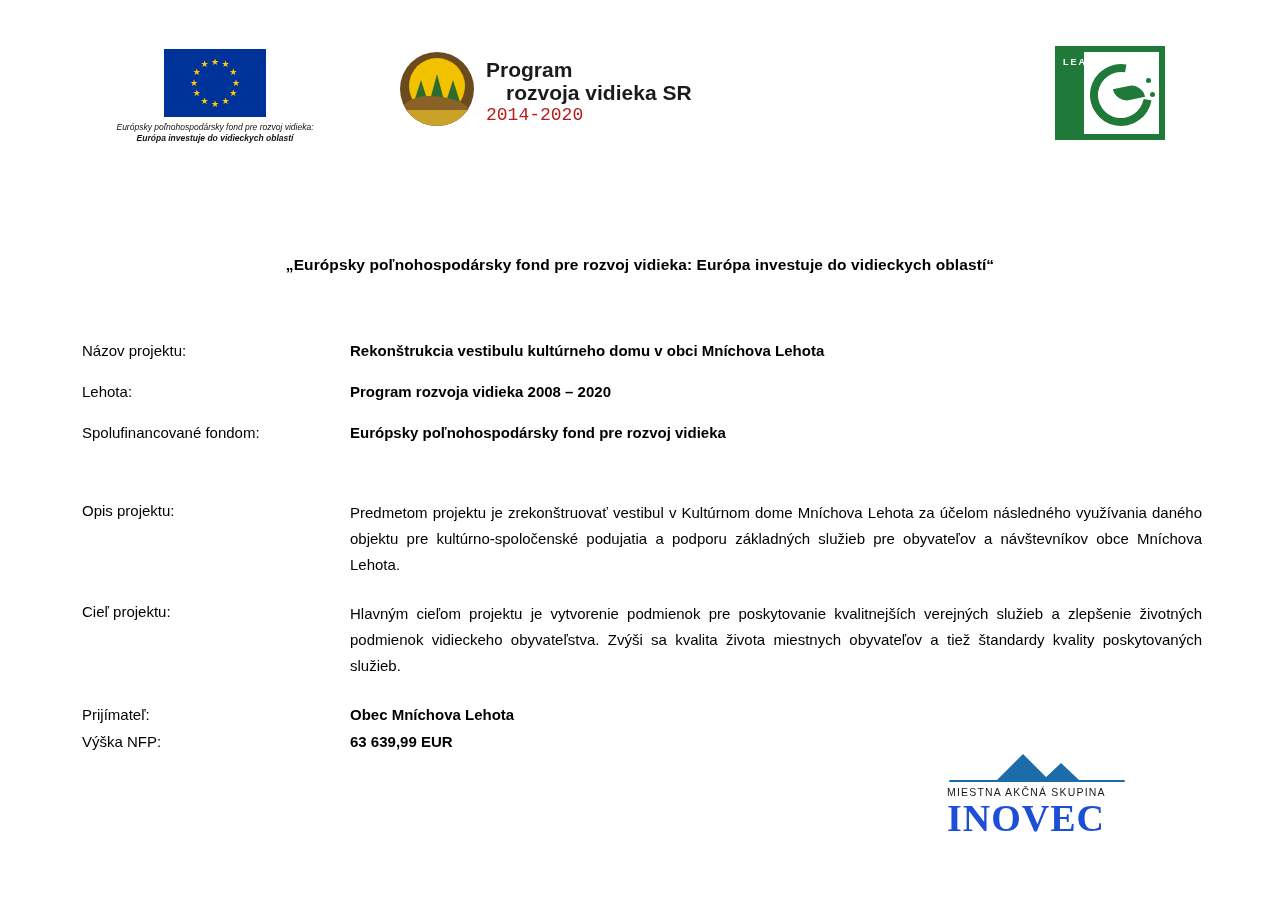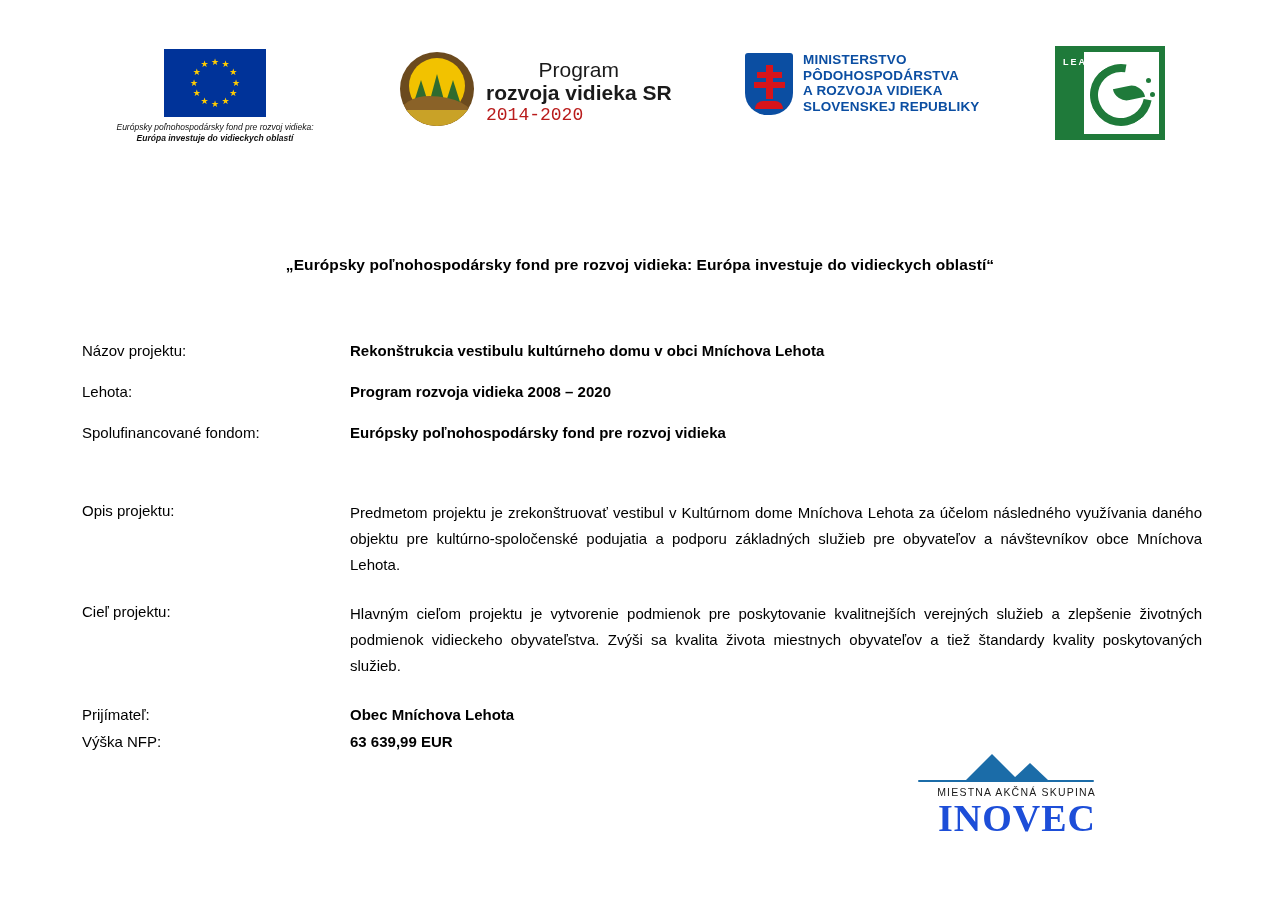--- a/index.html
+++ b/index.html
@@ -102,30 +102,30 @@
     border-right: 7px solid transparent;
     border-bottom: 22px solid #2f6b2f;
   }
   .prv-text {
     position: absolute;
     left: 86px;
     top: 14px;
   }
   .prv-text .l1 {
     font-size: 21px;
-    font-weight: normal;
+    font-weight: bold;
     line-height: 23px;
     color: #1a1a1a;
-    text-align: center;
   }
   .prv-text .l2 {
     font-size: 21px;
     font-weight: bold;
     line-height: 23px;
     color: #1a1a1a;
+    margin-left: 20px;
   }
   .prv-text .l3 {
     font-size: 18px;
     line-height: 22px;
     color: #b91c1c;
     font-family: Liberation Mono, monospace;
   }
 
   
   .mpsr-logo {
@@ -275,25 +275,25 @@
   #row-program { top: 381px; }
   #row-fond    { top: 422px; }
   #row-opis    { top: 500px; }
   #row-ciel    { top: 601px; }
   #row-prijimatel { top: 704px; }
   #row-nfp     { top: 731px; }
 
   
   .inovec {
     position: absolute;
-    left: 916px;
+    left: 947px;
     top: 748px;
     width: 180px;
     height: 100px;
-    text-align: right;
+    text-align: left;
   }
   .inovec-mountains {
     position: relative;
     width: 176px;
     height: 36px;
     margin: 0 auto;
   }
   .inovec-line {
     position: absolute;
     left: 0;
@@ -366,34 +366,20 @@
       <div class="hill"></div>
       <div class="field"></div>
     </div>
     <div class="prv-text">
       <div class="l1">Program</div>
       <div class="l2">rozvoja vidieka SR</div>
       <div class="l3">2014-2020</div>
     </div>
   </div>
 
-  <div class="mpsr-logo">
-    <div class="mpsr-shield">
-      <div class="cross-v"></div>
-      <div class="cross-h1"></div>
-      <div class="cross-h2"></div>
-      <div class="hills"></div>
-    </div>
-    <div class="mpsr-text">
-      <div>MINISTERSTVO</div>
-      <div>PÔDOHOSPODÁRSTVA</div>
-      <div>A ROZVOJA VIDIEKA</div>
-      <div>SLOVENSKEJ REPUBLIKY</div>
-    </div>
-  </div>
 
   <div class="leader-logo">
     <div class="leader-word">LEADER</div>
     <div class="leader-inner">
       <div class="leader-c"></div>
       <div class="leader-leaf"></div>
       <div class="leader-dot" style="left:62px; top:26px;"></div>
       <div class="leader-dot" style="left:66px; top:40px;"></div>
       <div class="leader-dot" style="left:58px; top:52px;"></div>
     </div>

